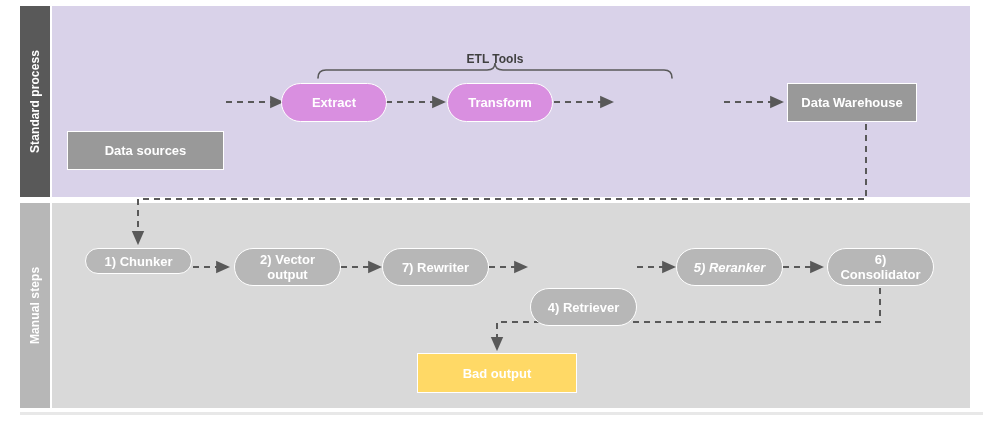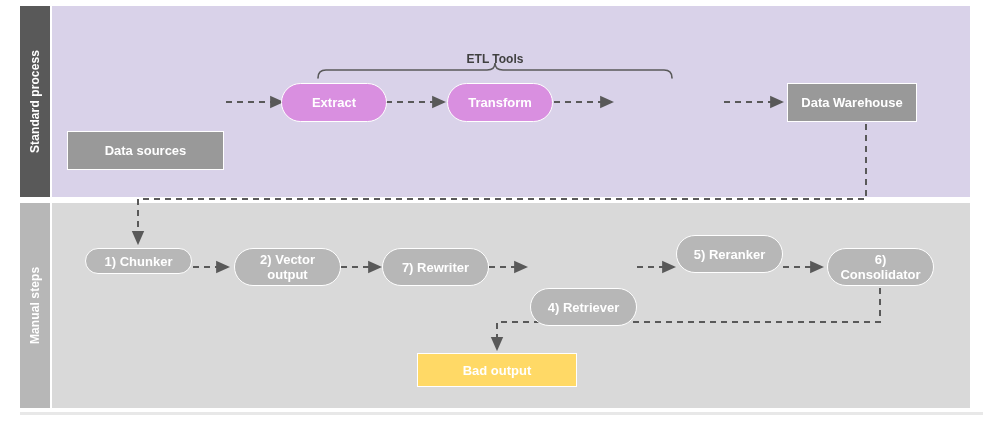--- a/index.html
+++ b/index.html
@@ -155,24 +155,24 @@
     <span style="display:block">
       <span>2) Vector</span><br>
       <span>output</span>
     </span>
   </div>
 
   <div class="node pill n-step" style="left:382px; top:248px; width:107px; height:38px;">7) Rewriter</div>
 
   <div class="node pill n-step" style="left:530px; top:248px; width:107px; height:38px;margin-top:40px;">4) Retriever</div>
 
-  <div class="node pill n-step" style="left:676px; top:235px; width:107px; height:38px;">5) Reranker</div>
+  <div class="node pill n-step" style="left:676px; top:248px; width:107px; height:38px;font-style:italic;">5) Reranker</div>
 
   <div class="node pill n-step" style="left:827px; top:248px; width:107px; height:38px;">
     <span style="display:block">
       <span>6)</span><br>
       <span>Consolidator</span>
     </span>
   </div>
 
-  <div class="node rect n-yellow" style="left:417px; top:353px; width:160px; height:34px;">Bad output</div>
+  <div class="node rect n-yellow" style="left:417px; top:353px; width:160px; height:40px;">Bad output</div>
 
 </div>
 
 </body></html>

